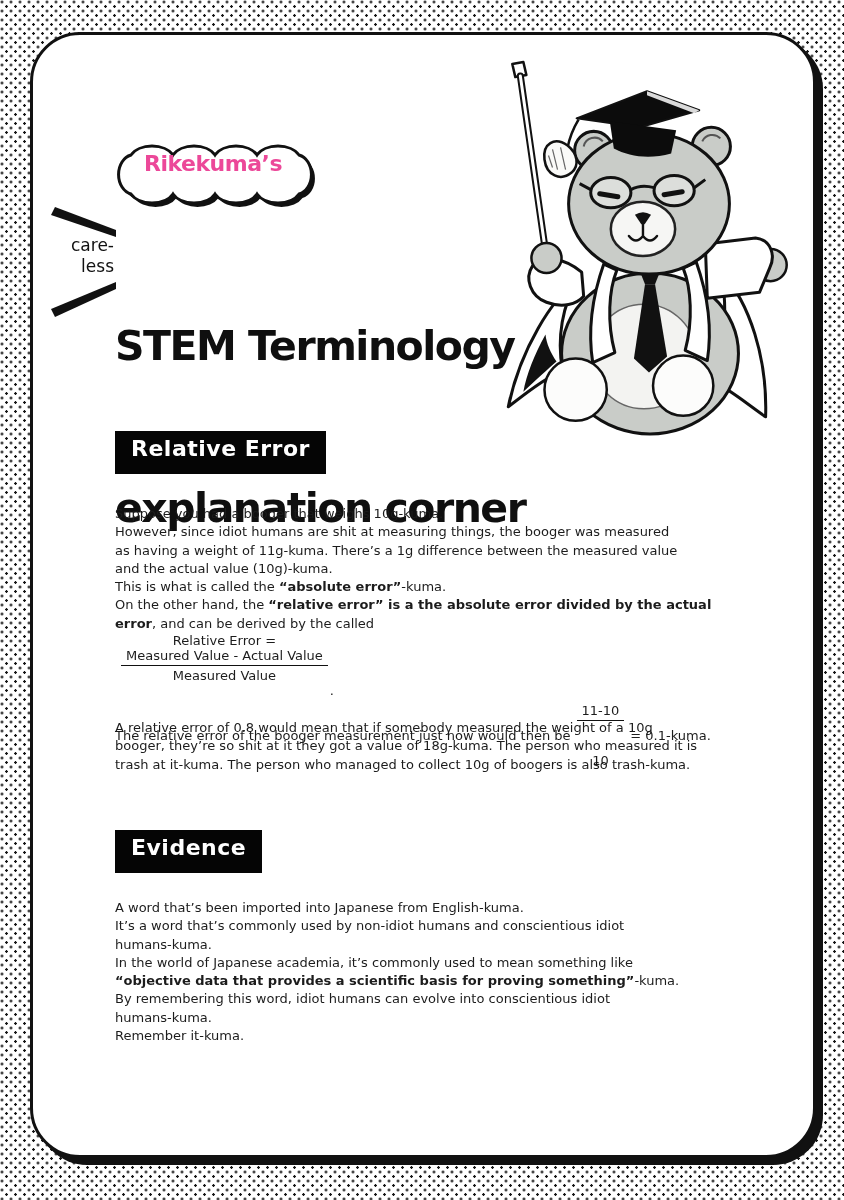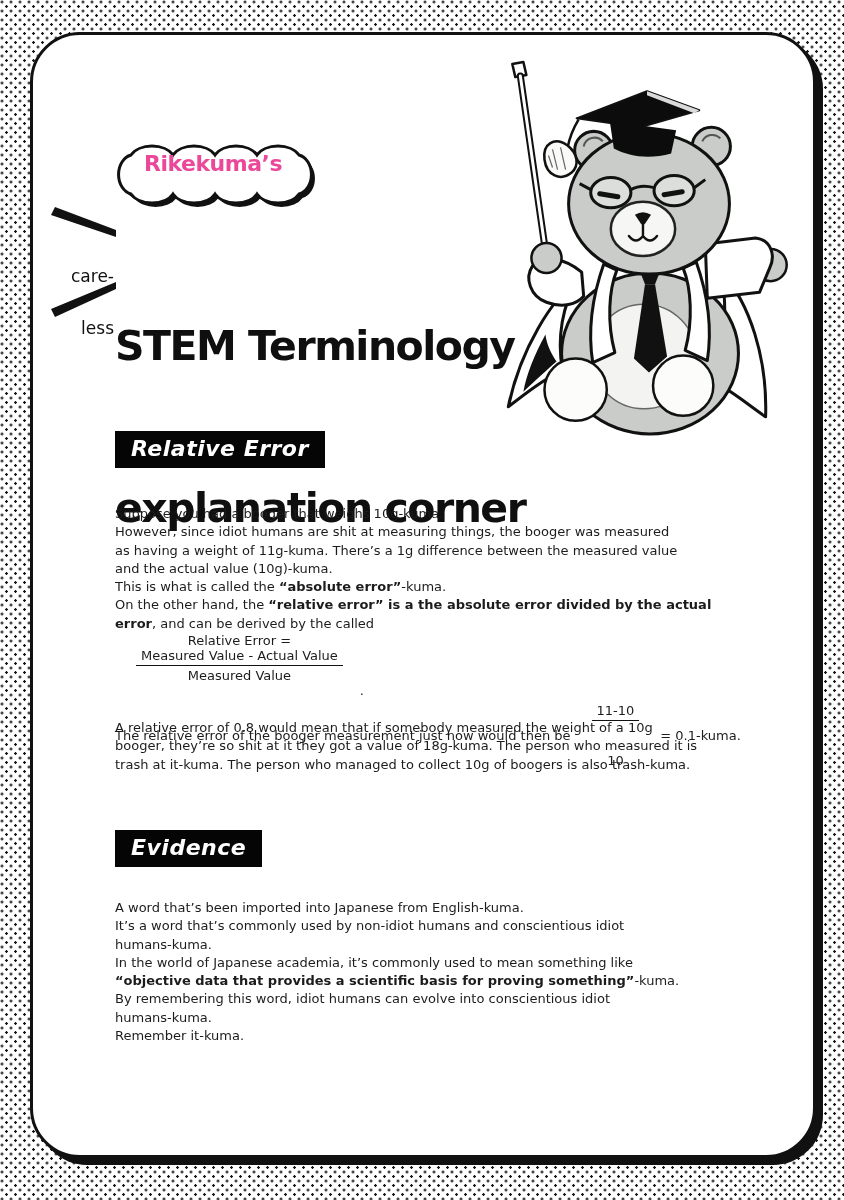--- a/index.html
+++ b/index.html
@@ -23,39 +23,39 @@
   .bubble-wrap{left:77px;top:108px;width:212px;height:66px;}
   .bubble-label{
     position:absolute;left:0;top:8px;width:206px;text-align:center;
     font-size:22px;font-weight:700;letter-spacing:-0.5px;color:#ec4899;
   }
   .title{left:82px;top:176px;font-size:41px;font-weight:700;letter-spacing:-1.5px;
     line-height:54px;color:#0f0f0f;white-space:pre;}
   .careless{left:15px;top:170px;width:80px;height:116px;}
   .careless-text{position:absolute;left:0;top:30px;width:66px;text-align:right;
     font-size:17px;line-height:21px;color:#111;}
-  .careless-text span{display:block;margin-top:31px;}
+  .careless-text span{display:block;}
   .bear{left:449px;top:22px;width:332px;height:392px;}
   
   .h-box{
     background:#050505;color:#fff;font-size:22px;font-weight:700;
-    padding:5px 16px 7px 16px;display:inline-block;letter-spacing:0.5px;font-style:italic;
+    padding:5px 16px 13px 16px;display:inline-block;letter-spacing:0.5px;
   }
   .h1{left:82px;top:396px;}
   .h2{left:82px;top:795px;}
   
   .para{font-size:13px;line-height:18.3px;color:#1c1c1c;}
   .para .tline{white-space:pre;}
   .b{font-weight:bold;}
   .p1{left:82px;top:470px;}
   .p2{left:82px;top:684px;}
   .p3{left:82px;top:864px;}
   
   .formula{left:82px;top:598px;display:flex;align-items:center;font-size:13px;flex-direction:column;}
-  .frac{display:inline-block;text-align:center;margin:0 21px;vertical-align:middle;}
+  .frac{display:inline-block;text-align:center;margin:0 6px;vertical-align:middle;}
   .frac .num{display:block;border-bottom:1.5px solid #111;padding:0 5px 2px 5px;line-height:15px;}
   .frac .den{display:block;padding:2px 5px 0 5px;line-height:15px;}
   .formula .dot{align-self:flex-end;margin-left:2px;}
   .example{left:82px;top:638px;display:flex;align-items:center;font-size:13px;white-space:pre;}
 </style>
 </head>
 <body>
 
 <div class="card">
 

